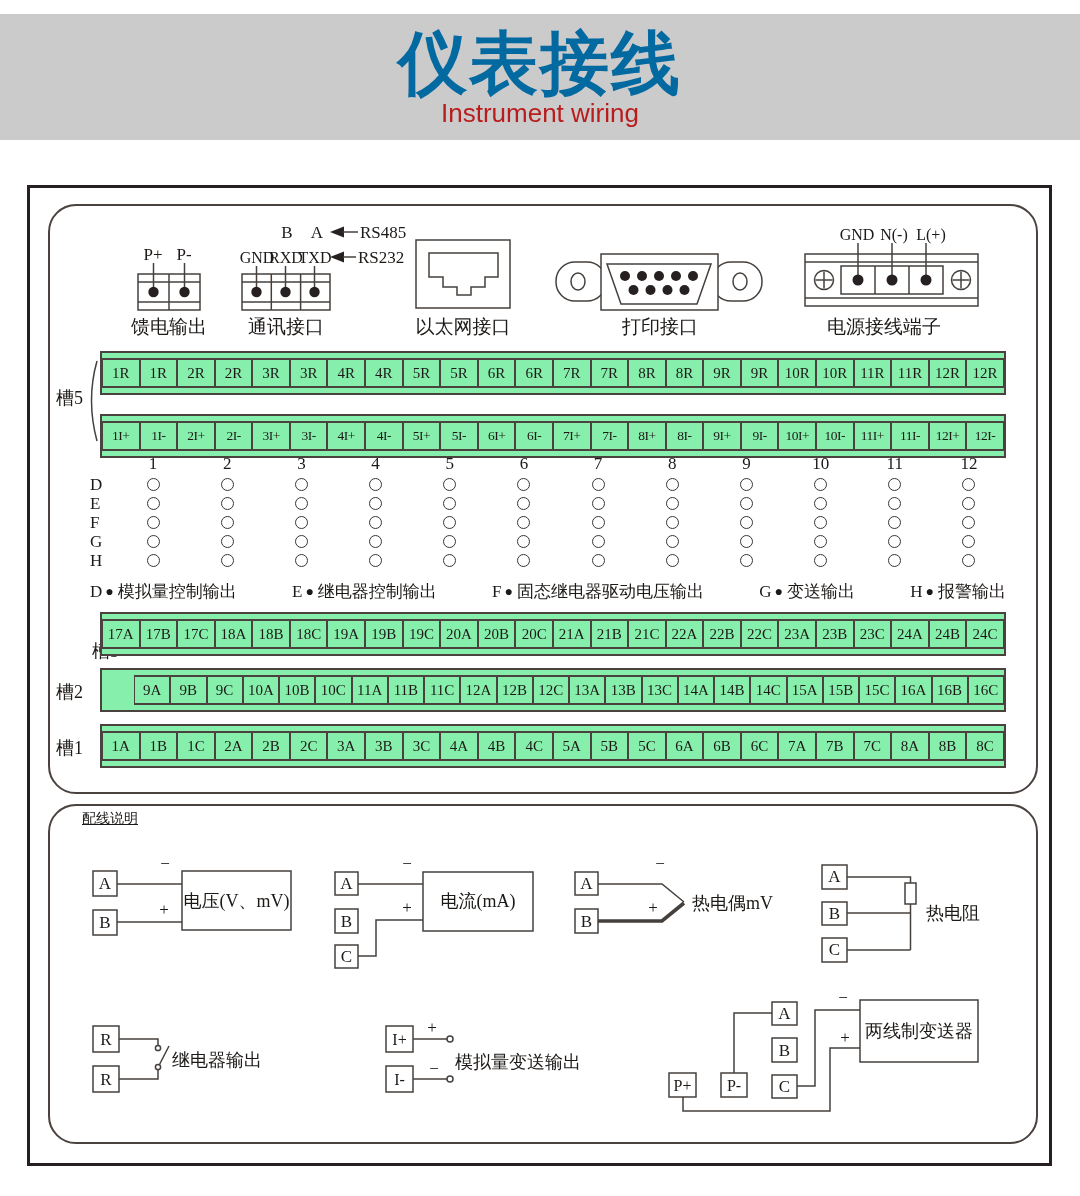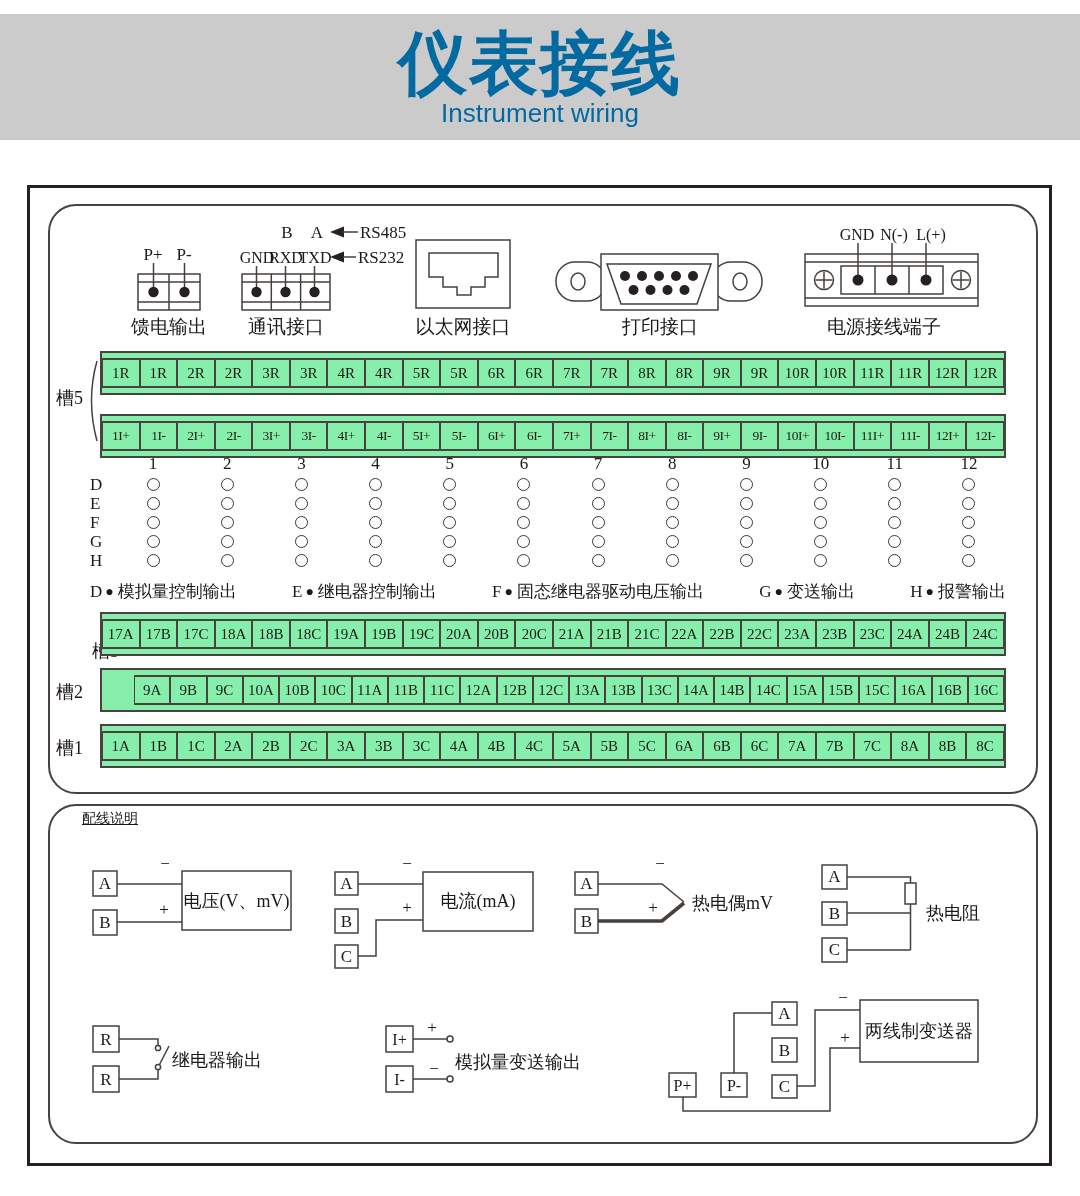--- a/index.html
+++ b/index.html
@@ -4,21 +4,21 @@
 <style>
   html,body{margin:0;padding:0;background:#fff;}
   .page{position:relative;width:1080px;height:1196px;background:#fff;overflow:hidden;
         font-family:"Liberation Serif","DejaVu Serif",serif;color:#1c1917;}
   
   .band{position:absolute;left:0;top:14px;width:1080px;height:126px;background:#cbcbcb;
         display:flex;flex-direction:column;align-items:center;justify-content:center;}
   .band .zh{font-family:"Liberation Sans","DejaVu Sans",sans-serif;font-weight:bold;
             font-size:69px;line-height:1.0;letter-spacing:2px;color:#0369a1;}
   .band .en{font-family:"Liberation Sans","DejaVu Sans",sans-serif;font-size:26px;
-            line-height:1.0;margin-top:2px;color:#0369a1;}
+            line-height:1.0;margin-top:2px;color:#b91c1c;}
   
   .outer{position:absolute;left:27px;top:185px;width:1019px;height:975px;border:3px solid #262120;}
   .panel{position:absolute;border:2px solid #4a423e;border-radius:28px;}
   .p1{left:48px;top:204px;width:986px;height:586px;}
   .p2{left:48px;top:804px;width:986px;height:336px;}
   
   .slot-label{position:absolute;font-size:18px;}
   .strip{position:absolute;left:100px;width:906px;border:2px solid #4a423e;box-sizing:border-box;background:#86efac;}
   .strip .bt{height:5px;border-bottom:1.5px solid #4a423e;}
   .strip .bb{height:5px;border-top:1.5px solid #4a423e;}

